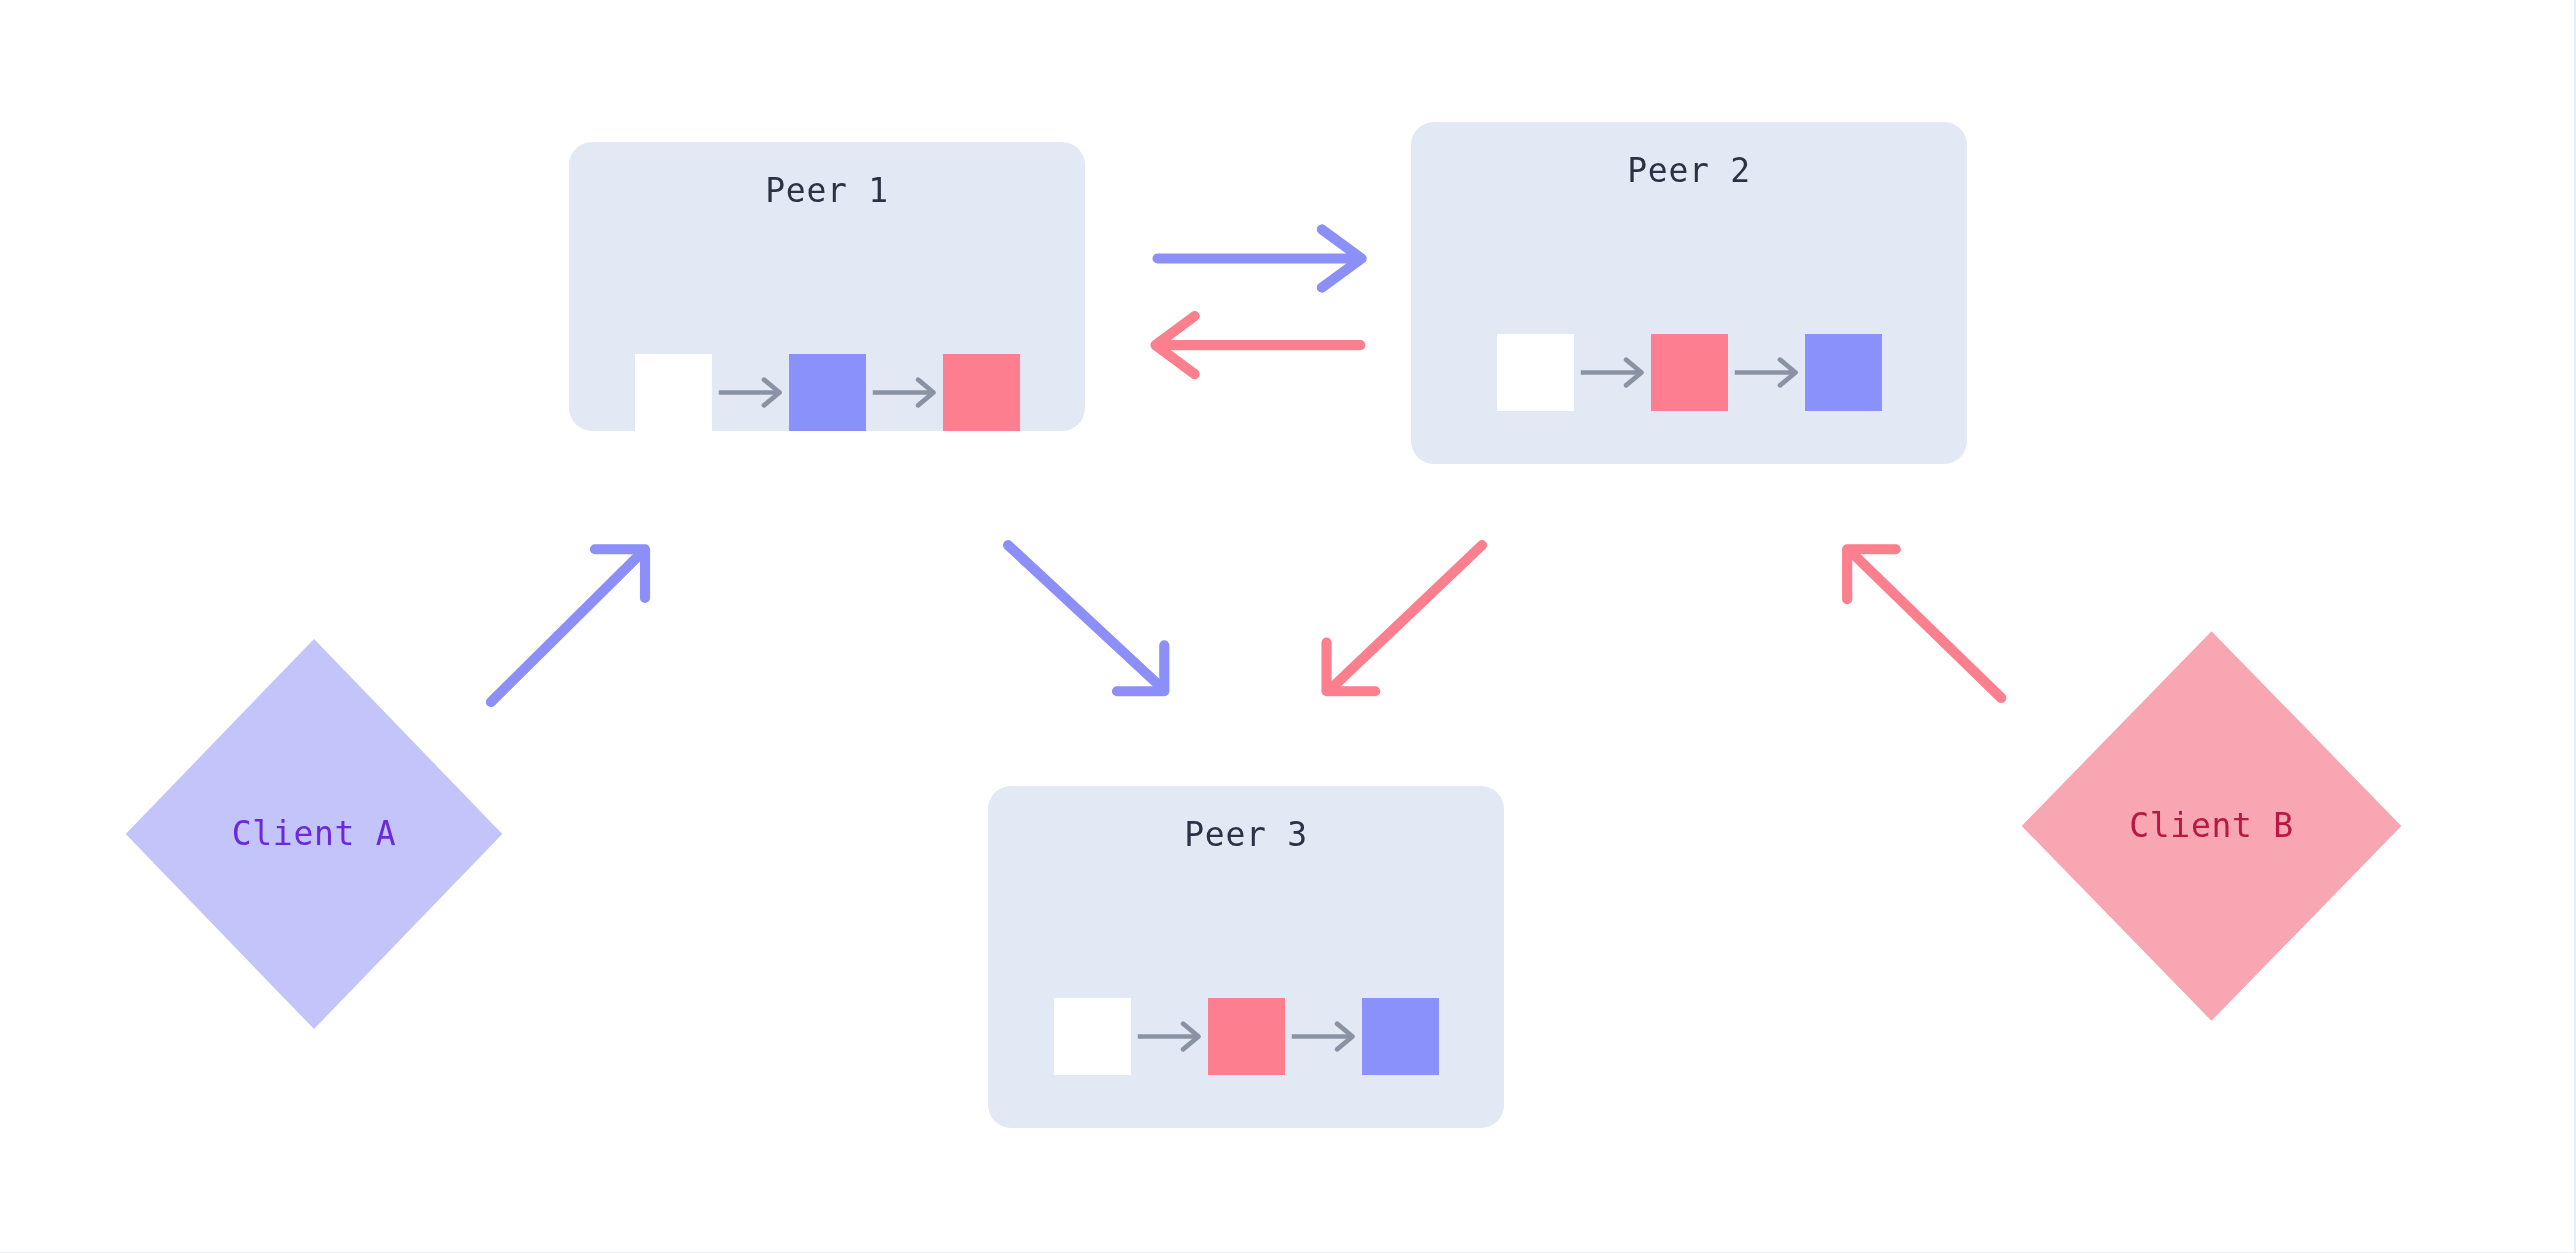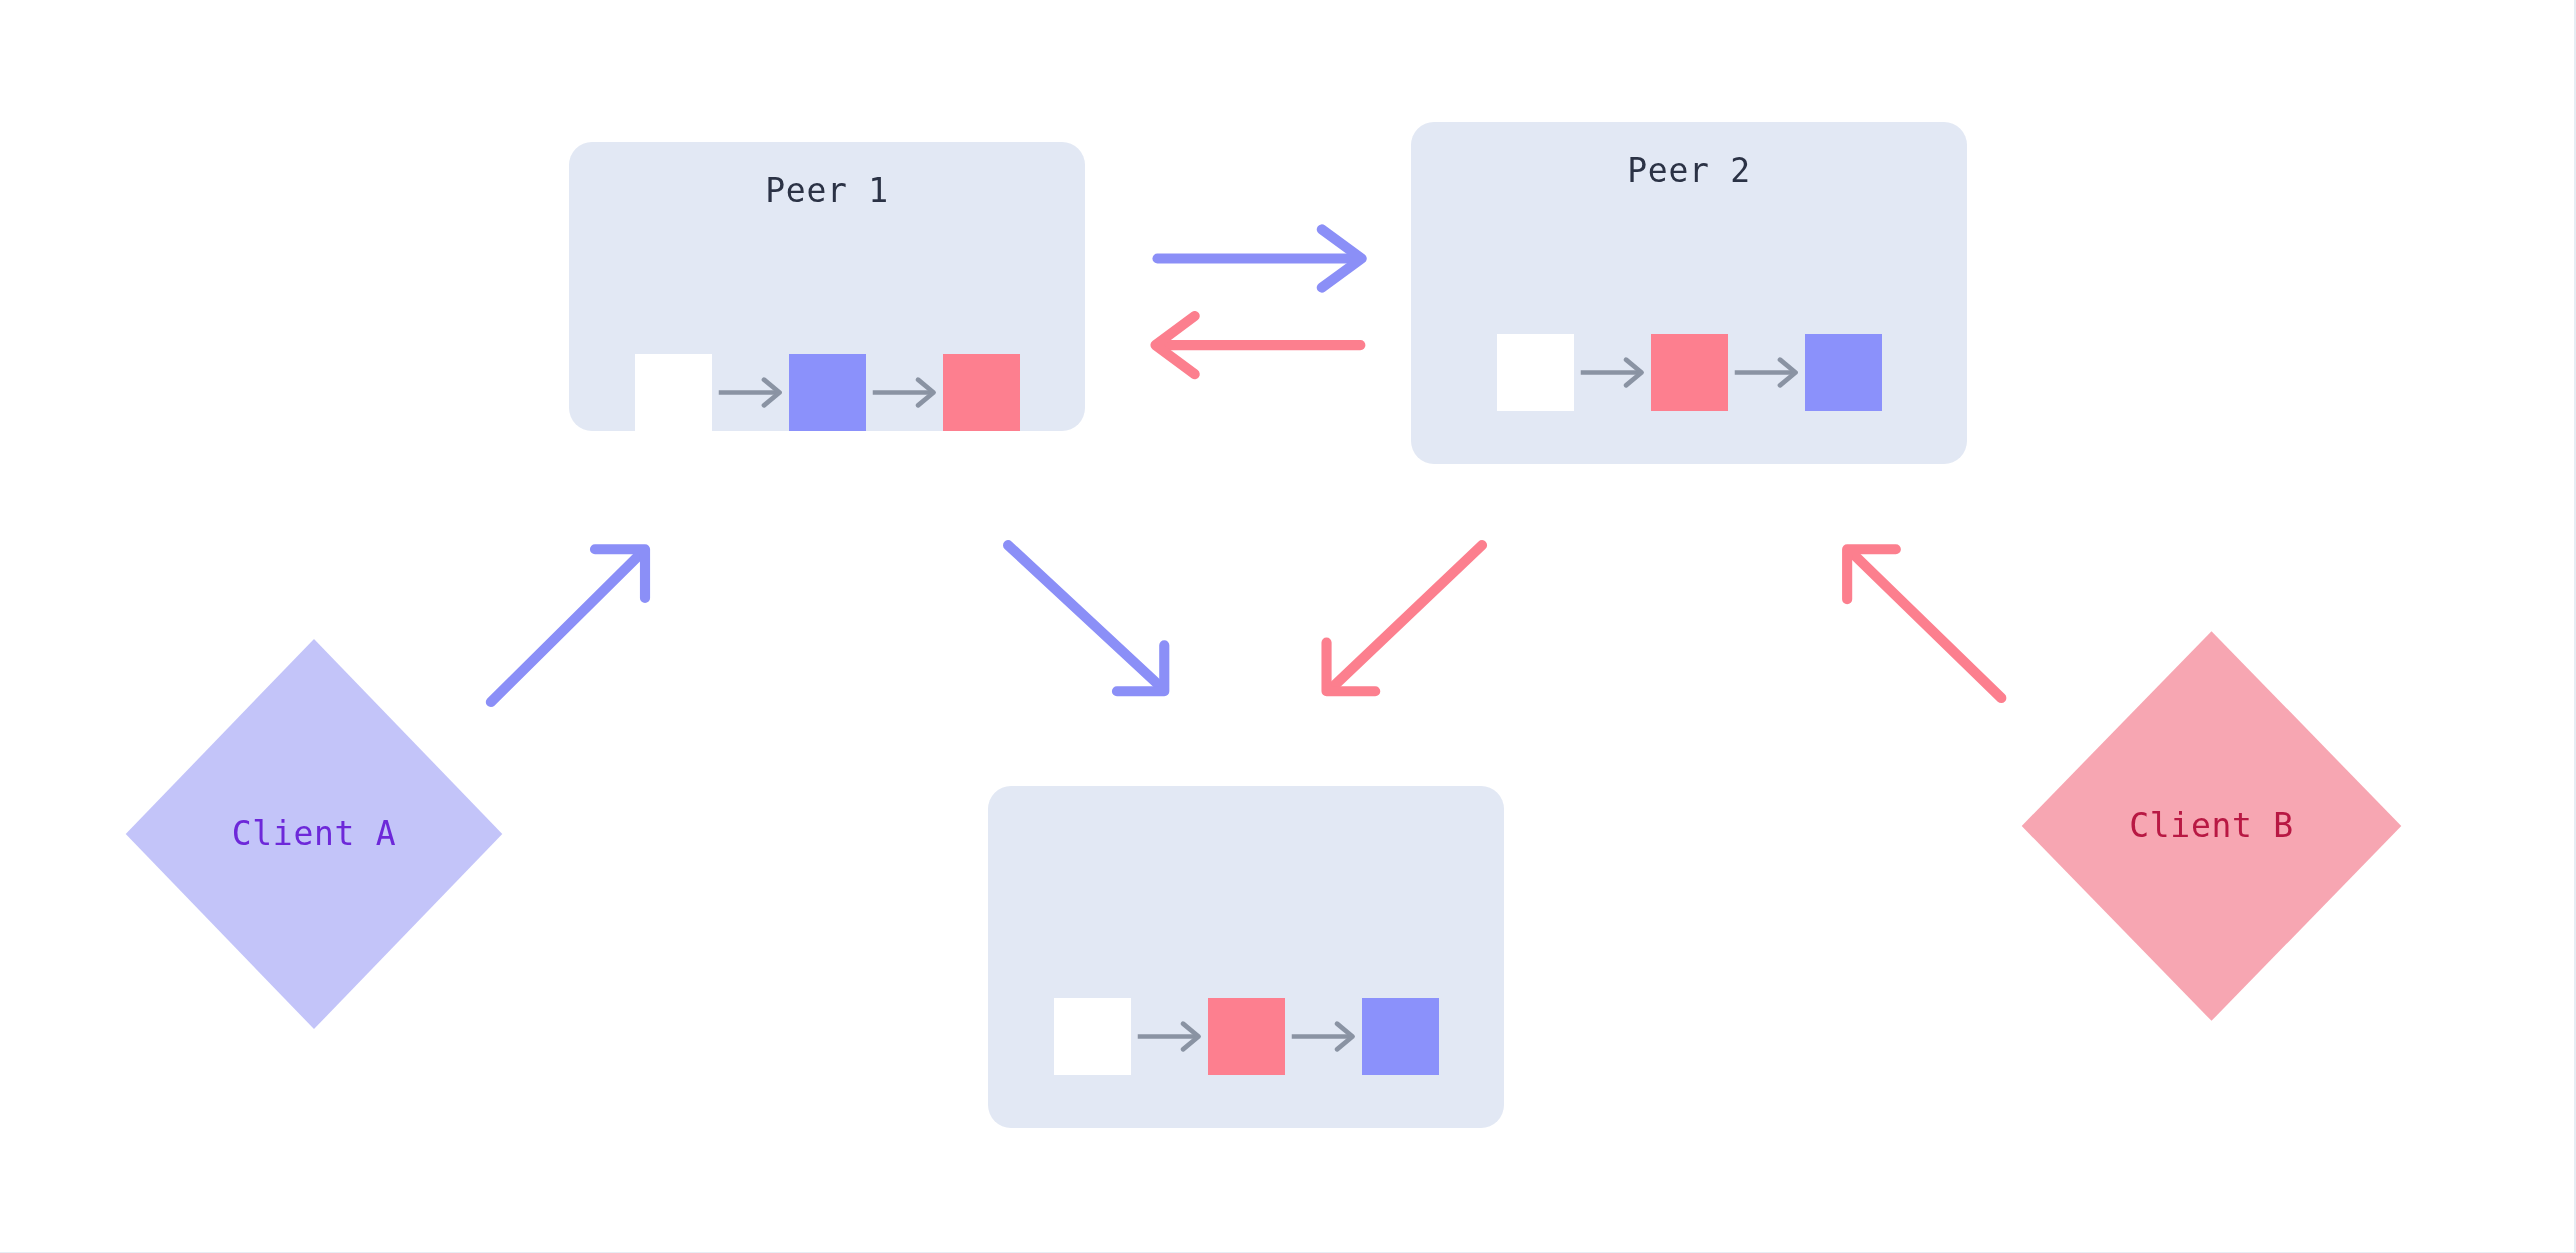--- a/index.html
+++ b/index.html
@@ -164,20 +164,21 @@
         <svg width="77" height="77" viewBox="0 0 114 114" xmlns="http://www.w3.org/2000/svg">
           <path d="M 10,57 L 96,57" stroke="#8a93a3" stroke-width="7" fill="none"></path>
           <path d="M 77,38 L 100,57 L 77,76" stroke="#8a93a3" stroke-width="7" fill="none" stroke-linecap="round" stroke-linejoin="round"></path>
         </svg>
       </div>
       <div class="blk purple"></div>
     </div>
   </div>
 
   <div class="peer" style="left:988px; top:786px; width:516px; height:342px;">
+    <div class="peer-title" style="top:32px;">Peer 3</div>
     <div class="chain" style="top:212px;">
       <div class="blk white"></div>
       <div class="chain-arrow">
         <svg width="77" height="77" viewBox="0 0 114 114" xmlns="http://www.w3.org/2000/svg">
           <path d="M 10,57 L 96,57" stroke="#8a93a3" stroke-width="7" fill="none"></path>
           <path d="M 77,38 L 100,57 L 77,76" stroke="#8a93a3" stroke-width="7" fill="none" stroke-linecap="round" stroke-linejoin="round"></path>
         </svg>
       </div>
       <div class="blk red"></div>
       <div class="chain-arrow">

